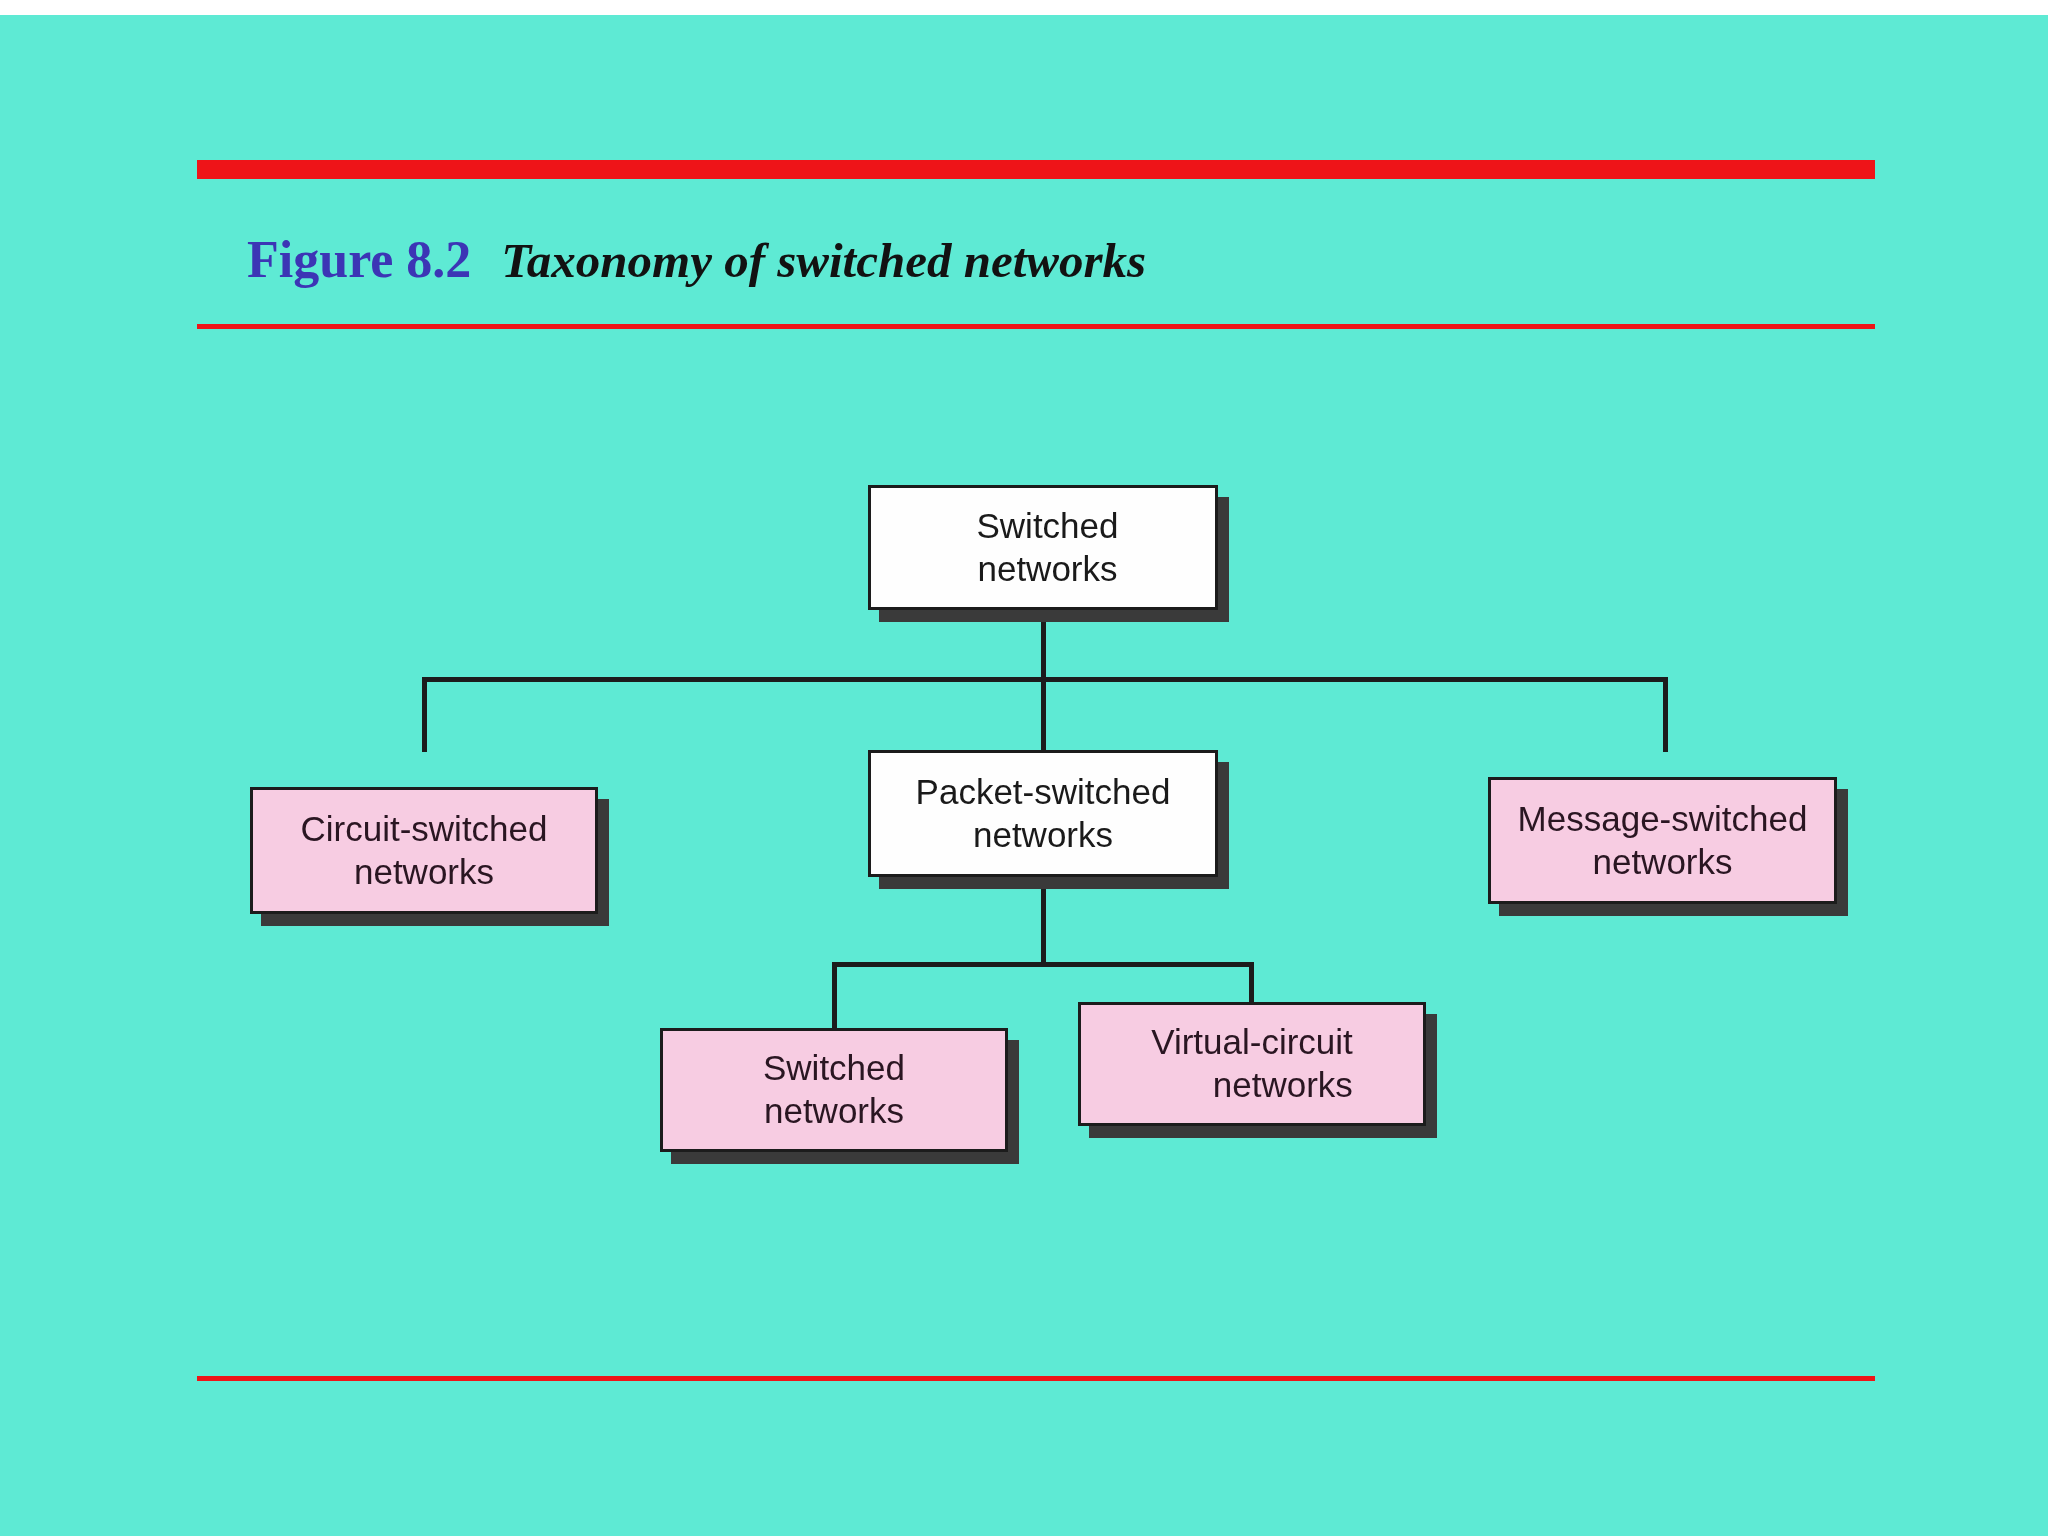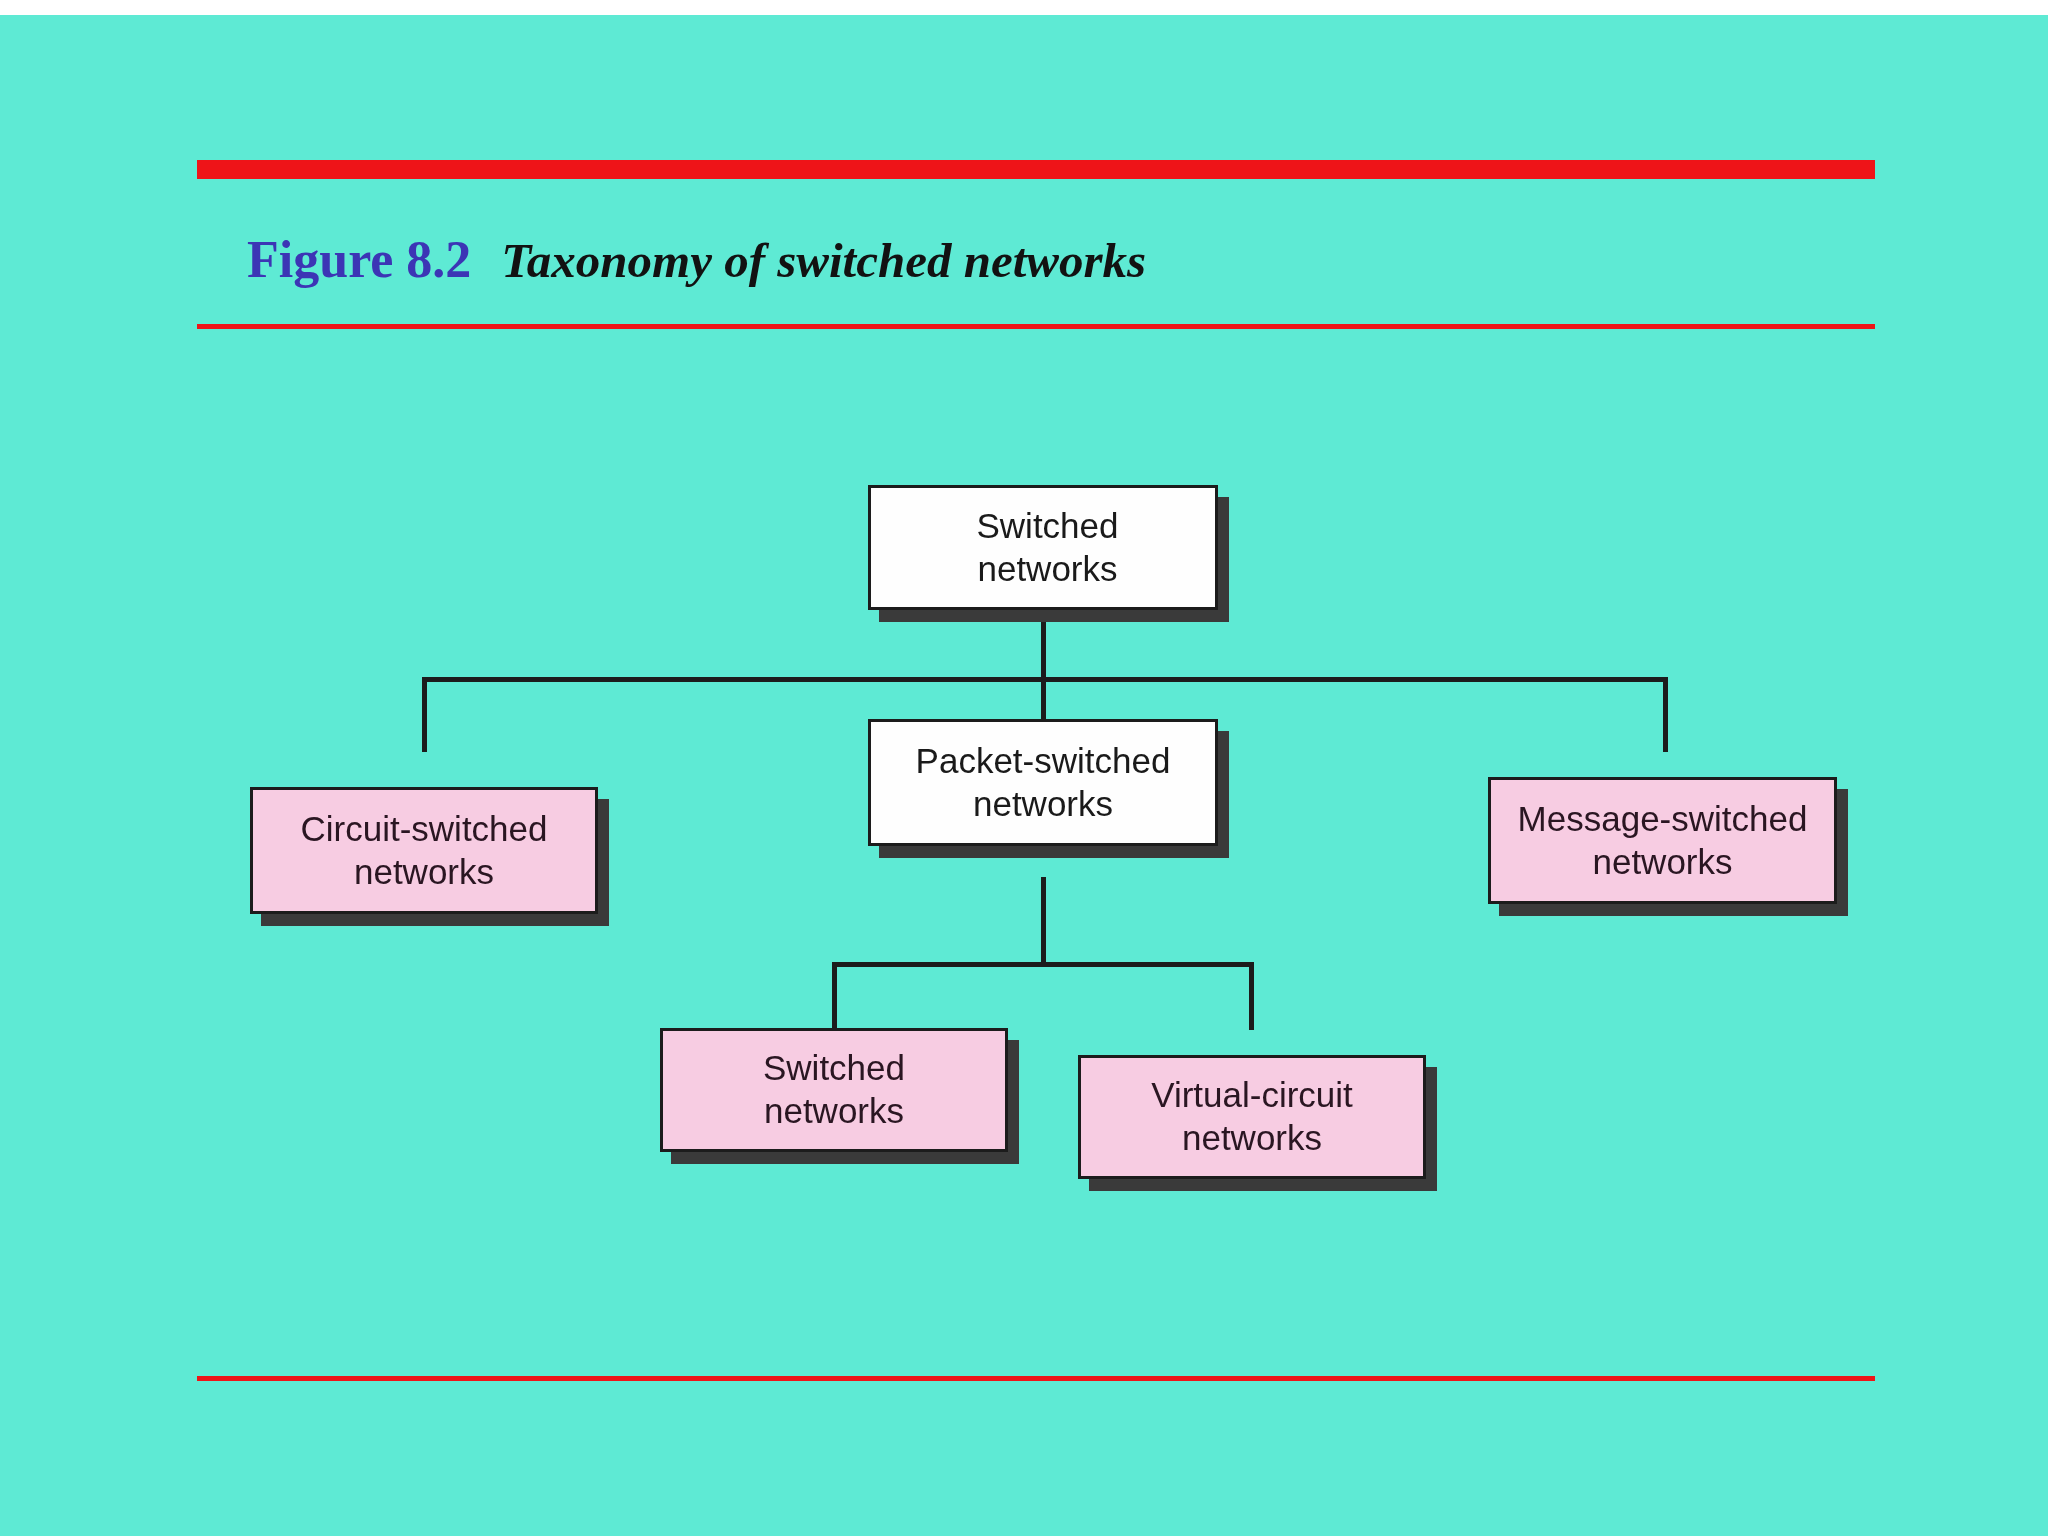--- a/index.html
+++ b/index.html
@@ -63,24 +63,24 @@
     line-height: 1.22;
     color: #1a1a1a;
     white-space: pre-line;
     z-index: 2;
   }
   .node.white { background: #fefefe; }
   .node.pink  { background: #f7cce2; color: #2a1622; }
 
   .node.n-switched { left: 868px; top: 470px;  width: 350px; height: 125px; padding-left: 9px; }
   .node.n-circuit  { left: 250px; top: 772px;  width: 348px; height: 127px; }
-  .node.n-packet   { left: 868px; top: 704px;  width: 350px; height: 127px; }
+  .node.n-packet   { left: 868px; top: 735px;  width: 350px; height: 127px; }
   .node.n-message  { left: 1488px; top: 762px; width: 349px; height: 127px; }
   .node.n-datagram { left: 660px; top: 1013px; width: 348px; height: 124px; }
-  .node.n-virtual  { left: 1078px; top: 1040px; width: 348px; height: 124px; }
+  .node.n-virtual  { left: 1078px; top: 987px; width: 348px; height: 124px; text-align: right; }
 
   .conn {
     position: absolute;
     background: #1c1c1c;
     z-index: 1;
   }
   .conn.v { width: 5px; }
   .conn.h { height: 5px; }
 
   .c-root-drop      { left: 1041px; top: 595px; height: 72px; }

